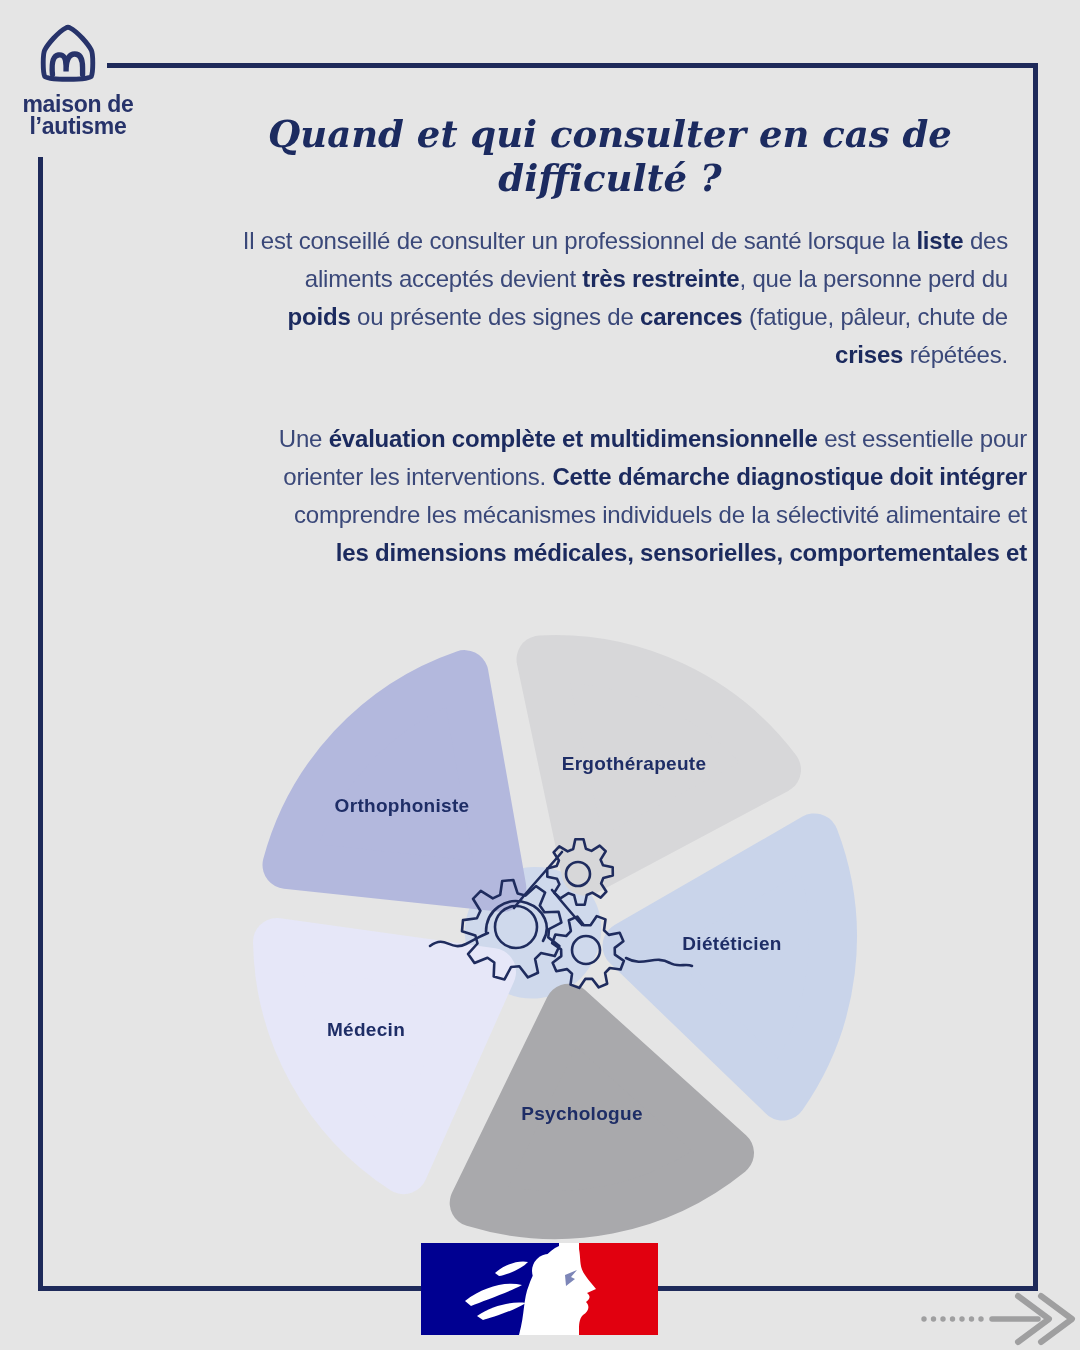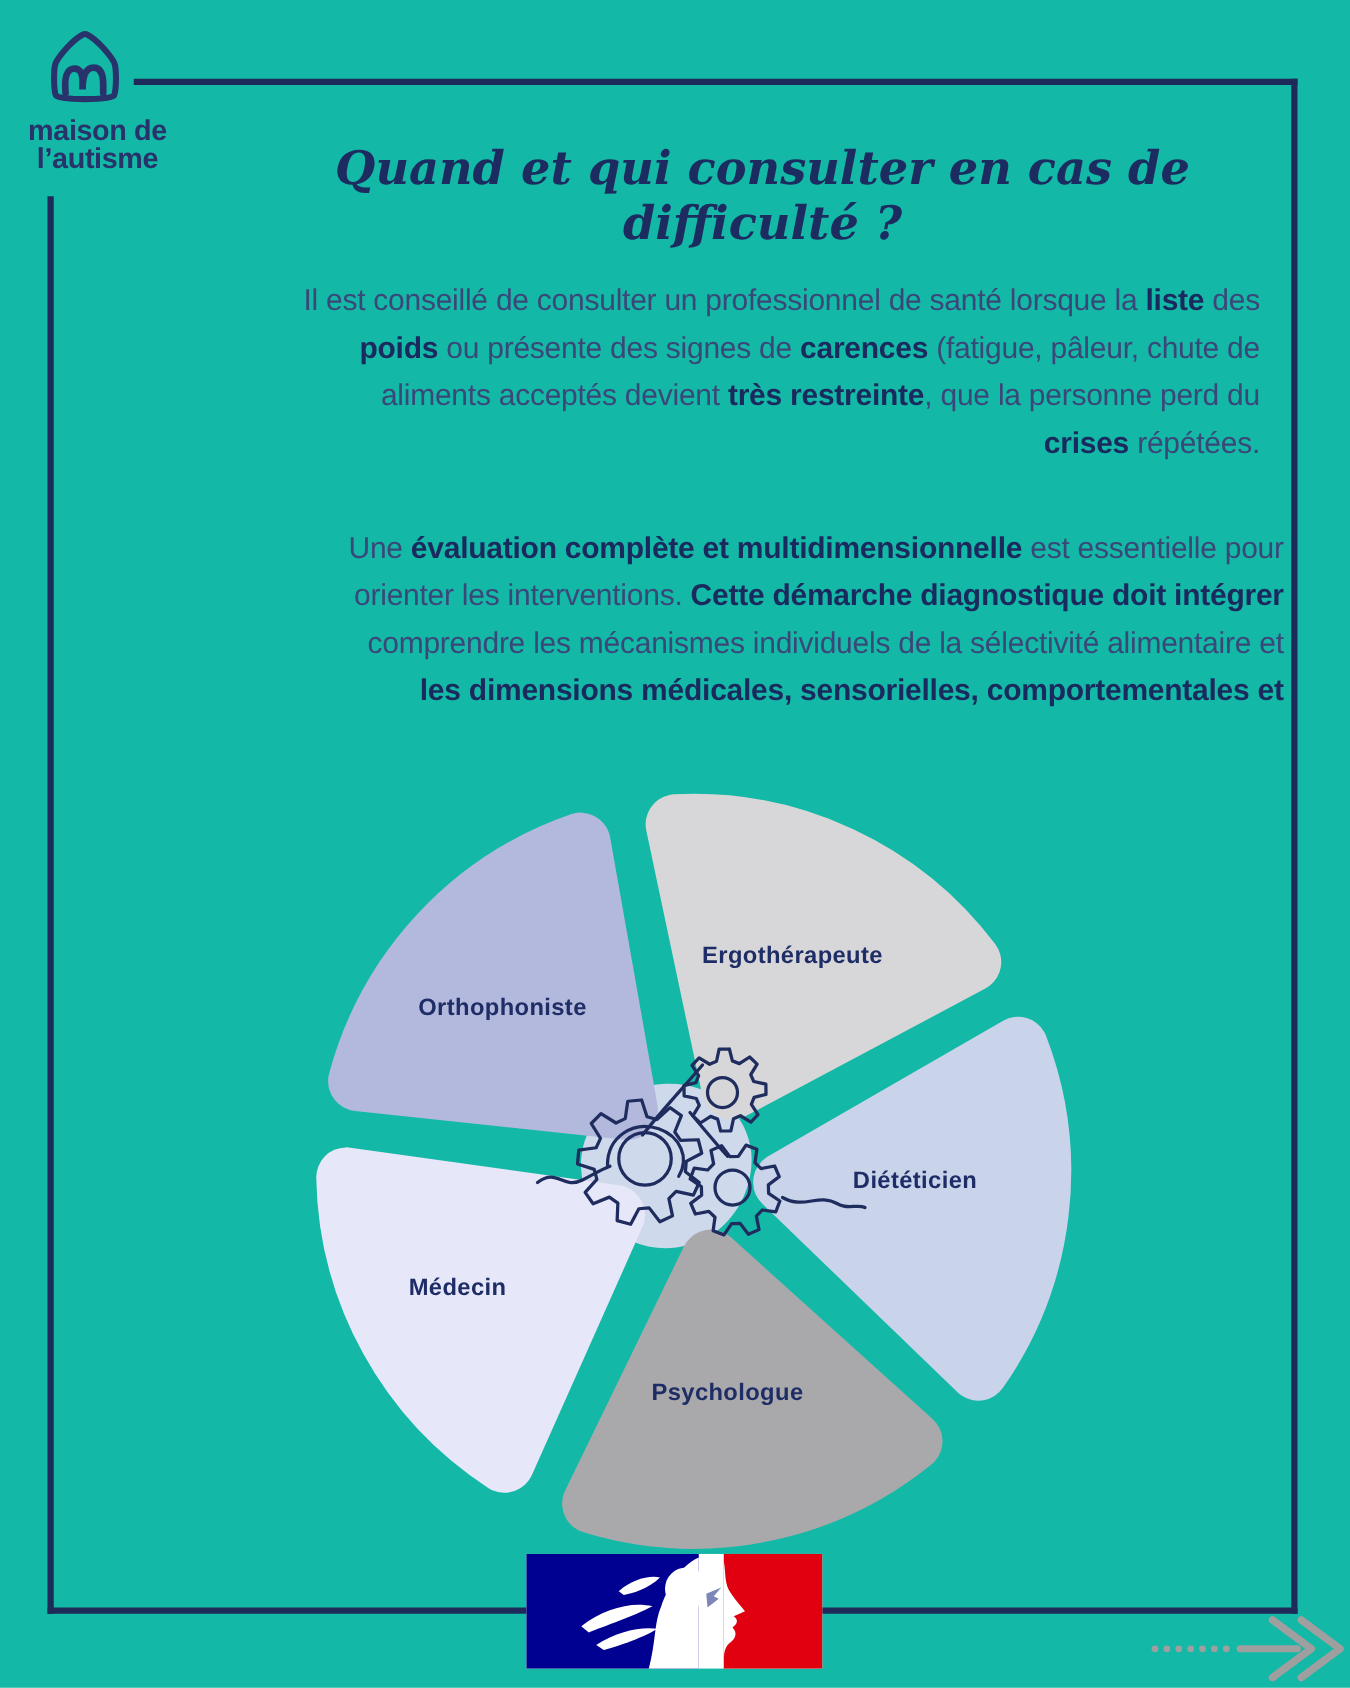--- a/index.html
+++ b/index.html
@@ -1,16 +1,16 @@
 <!DOCTYPE html>
 <html><head>
 <meta charset="utf-8">
 <style>
   html,body{margin:0;padding:0;}
-  .page{position:relative;width:1080px;height:1350px;background:#14b8a6;overflow:hidden;
+  .page{position:relative;width:1080px;height:1350px;background:#e5e5e5;overflow:hidden;
         font-family:"Liberation Sans", sans-serif;}
 
   
   .frame{position:absolute;background:#1e2a5a;}
   .frame-top{left:107px;top:63px;width:931px;height:5px;}
   .frame-right{left:1033px;top:63px;width:5px;height:1228px;}
   .frame-bottom{left:38px;top:1286px;width:1000px;height:5px;}
   .frame-left{left:38px;top:157px;width:5px;height:1134px;}
 
   
@@ -58,22 +58,22 @@
   </svg>
   <div class="logo-text">
     <div>maison de</div>
     <div>l’autisme</div>
   </div>
 
   <div class="title">Quand et qui consulter en cas de difficulté ?</div>
 
   <div class="para para-1">
       <div class="tline"><span class="seg">Il est conseillé de consulter un professionnel de santé lorsque la </span><span class="seg b">liste</span><span class="seg"> des</span></div>
+      <div class="tline"><span class="seg">aliments acceptés devient </span><span class="seg b">très restreinte</span><span class="seg">, que la personne perd du</span></div>
       <div class="tline"><span class="seg b">poids</span><span class="seg"> ou présente des signes de </span><span class="seg b">carences</span><span class="seg"> (fatigue, pâleur, chute de</span></div>
-      <div class="tline"><span class="seg">aliments acceptés devient </span><span class="seg b">très restreinte</span><span class="seg">, que la personne perd du</span></div>
       <div class="tline"><span class="seg b">crises</span><span class="seg"> répétées.</span></div>
     </div>
   <div class="para para-2">
       <div class="tline"><span class="seg">Une </span><span class="seg b">évaluation complète et multidimensionnelle</span><span class="seg"> est essentielle pour</span></div>
       <div class="tline"><span class="seg">orienter les interventions. </span><span class="seg b">Cette démarche diagnostique doit intégrer</span></div>
       <div class="tline"><span class="seg">comprendre les mécanismes individuels de la sélectivité alimentaire et</span></div>
       <div class="tline"><span class="seg b">les dimensions médicales, sensorielles, comportementales et</span></div>
     </div>
 
   <svg class="flower" viewBox="0 0 630 625">

